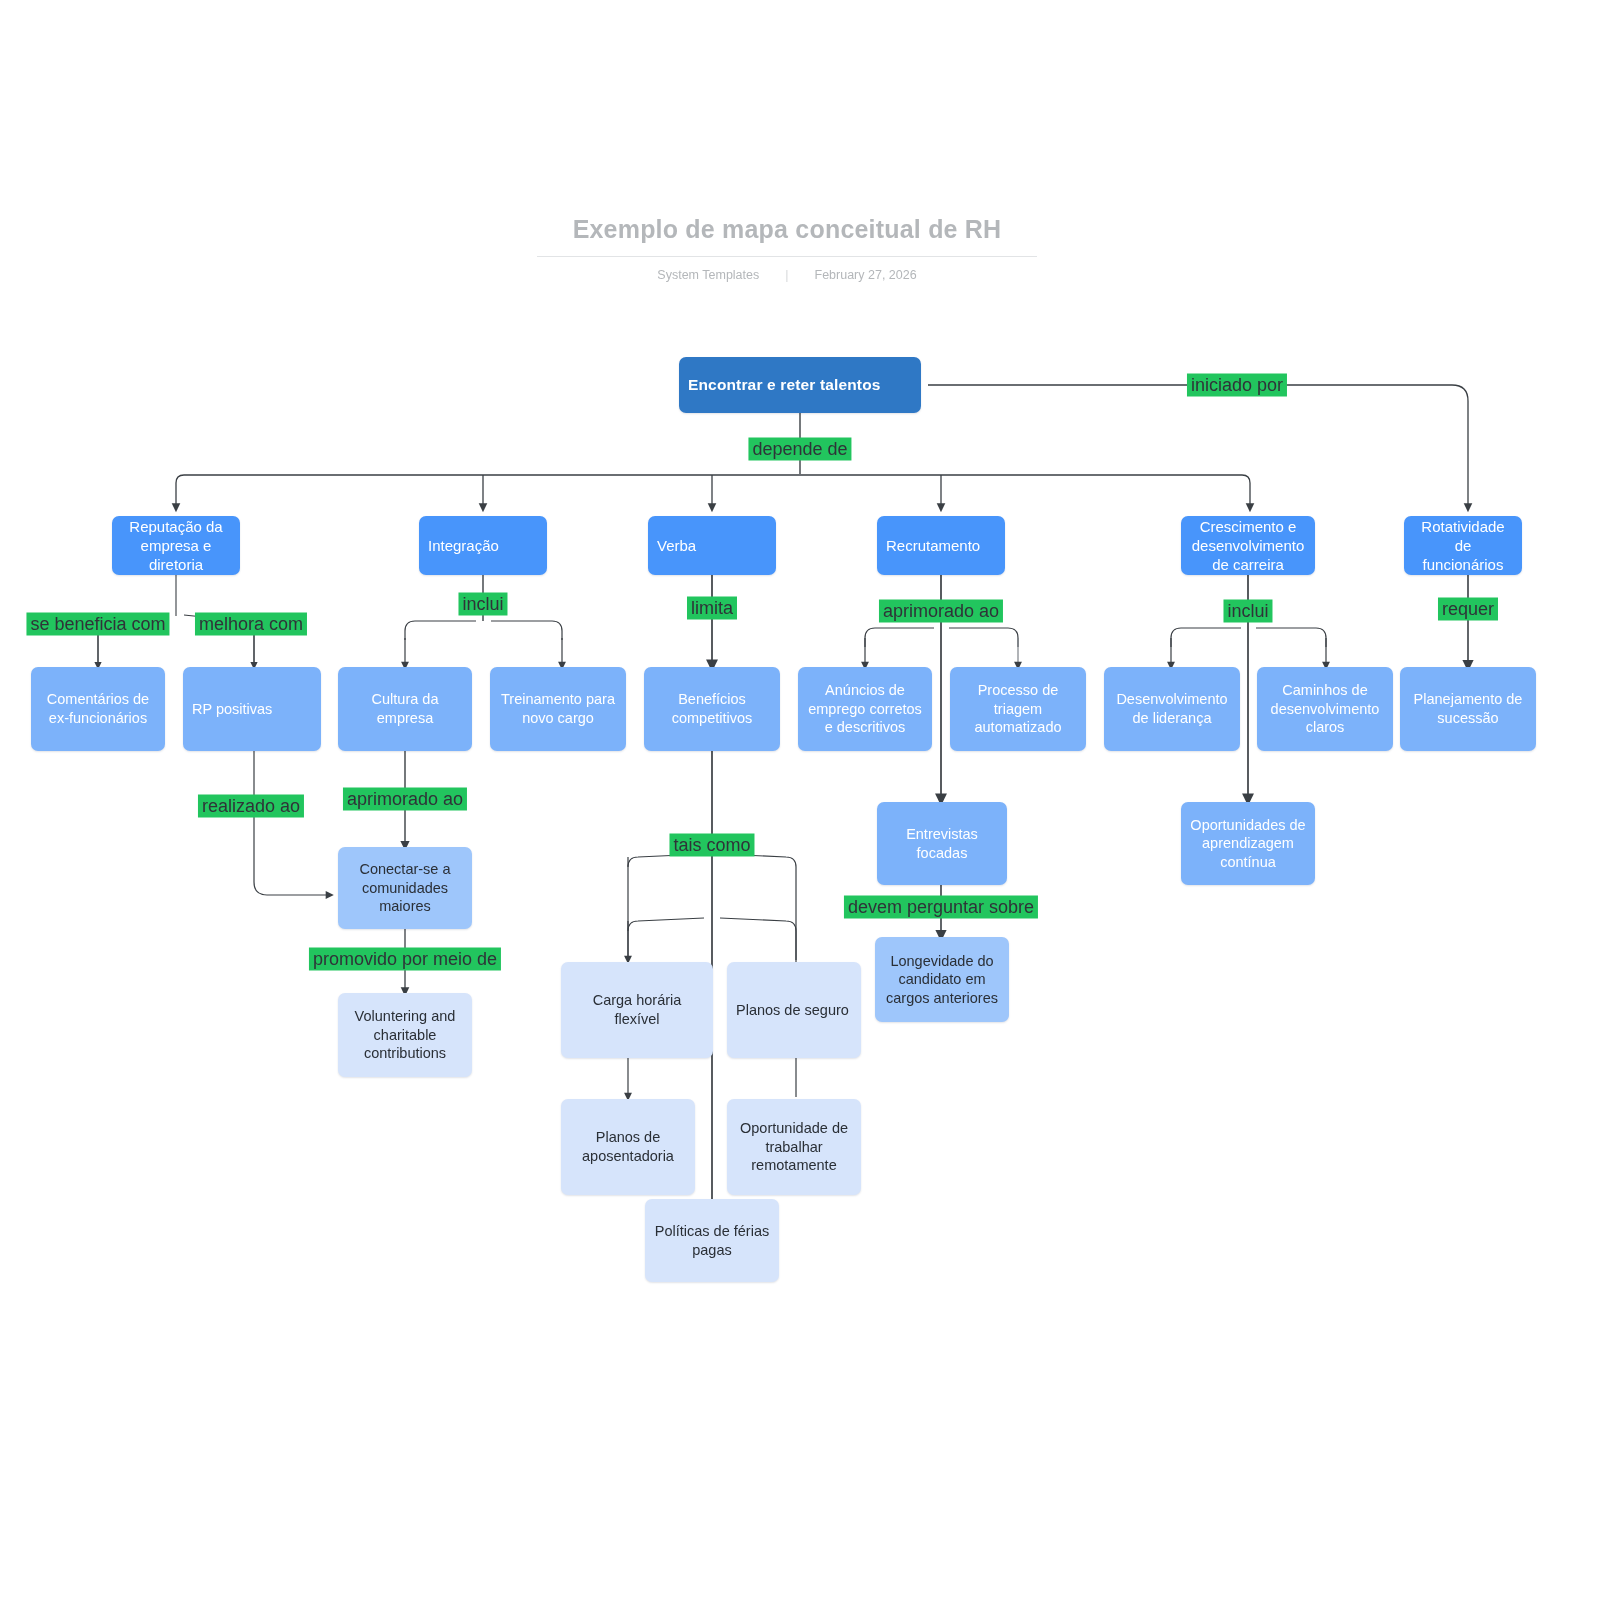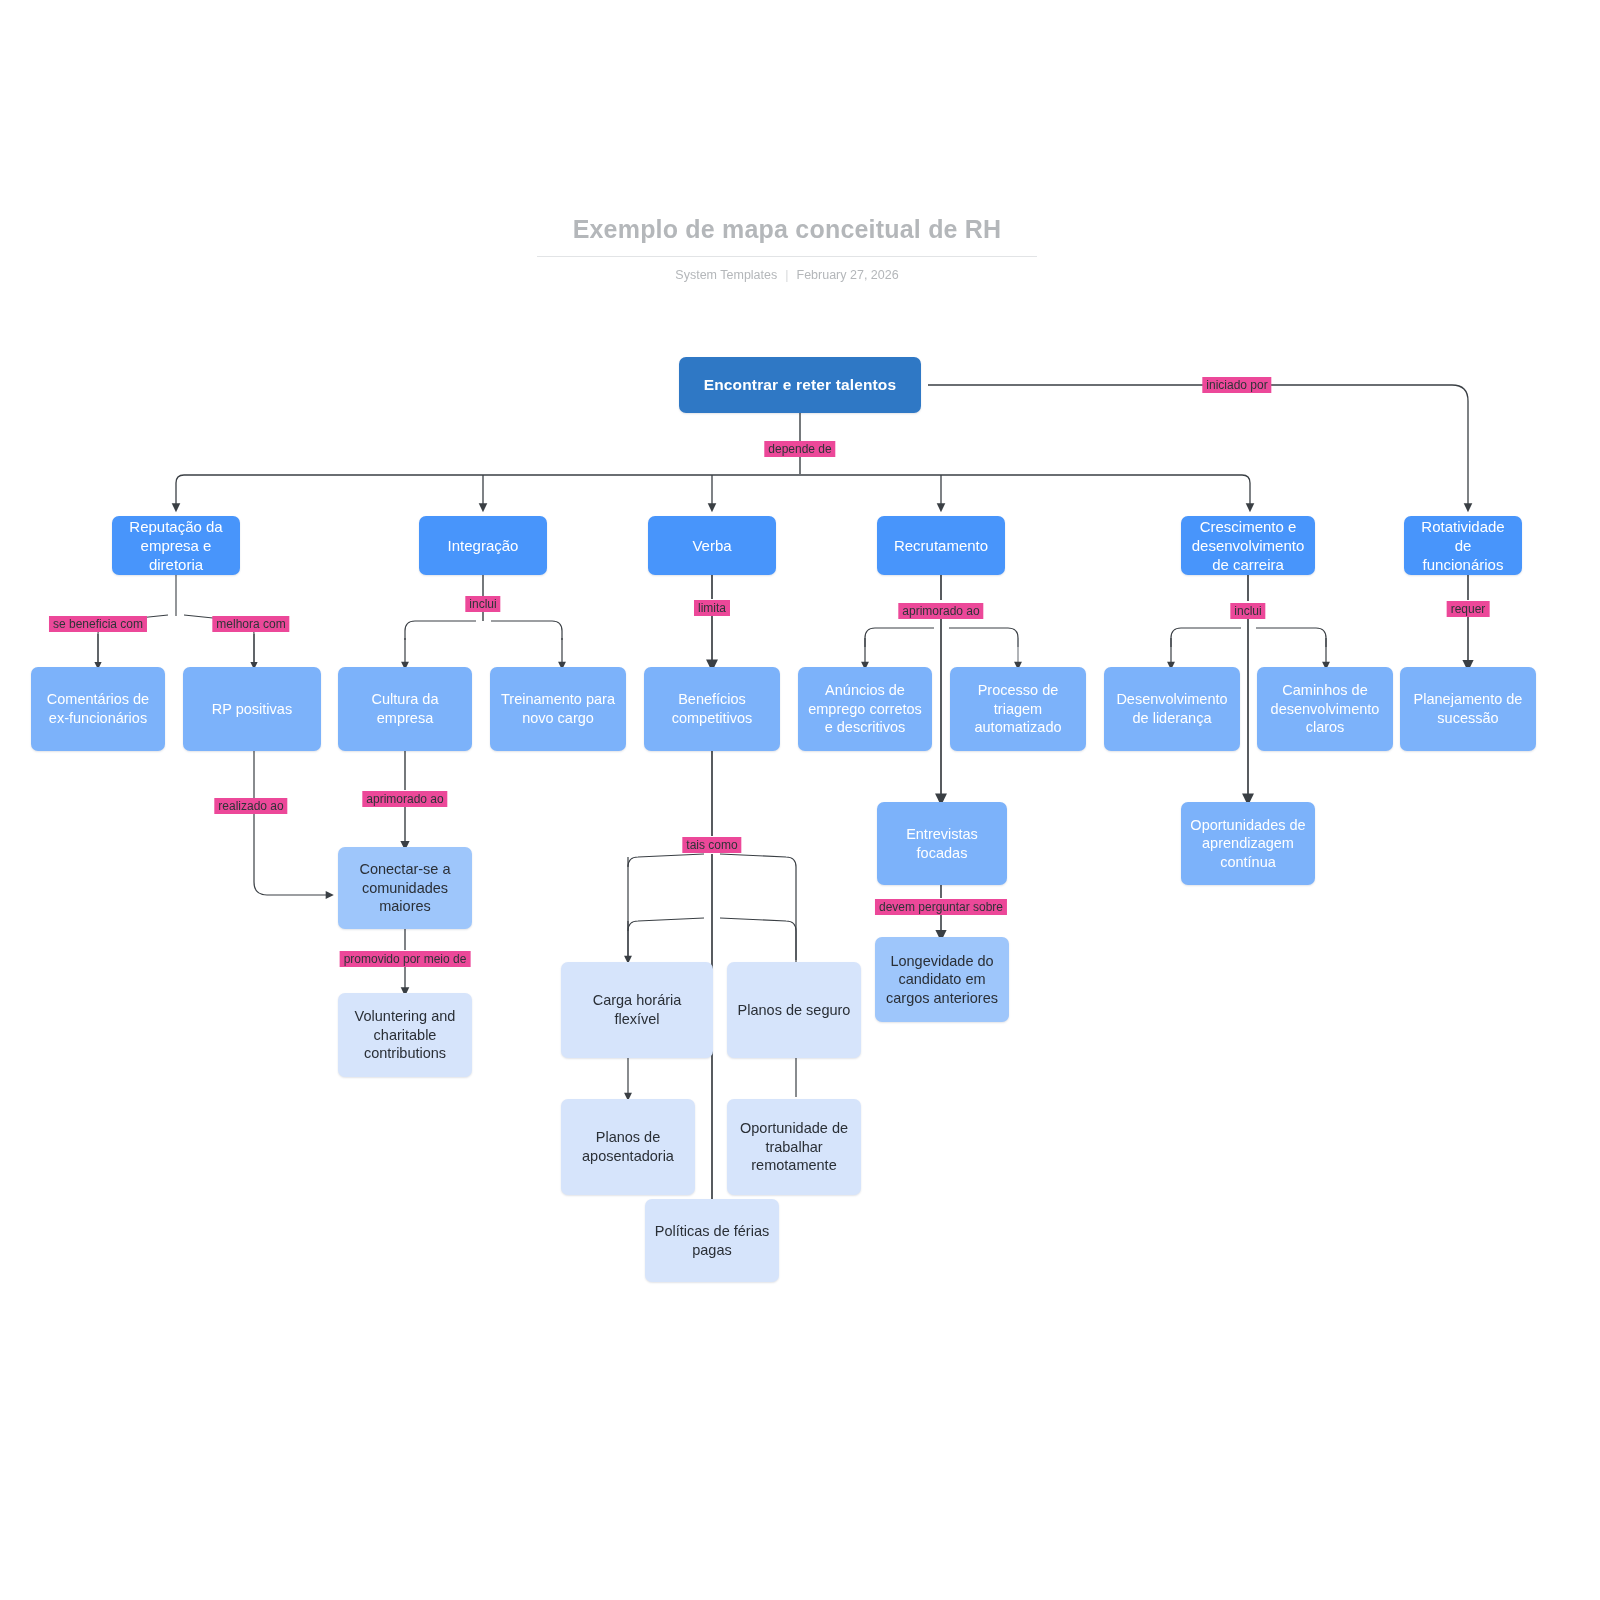--- a/index.html
+++ b/index.html
@@ -30,57 +30,57 @@
     border-bottom: 1px solid #e2e4e6;
     white-space: nowrap;
   }
   .doc-sub {
     margin-top: 11px;
     font-size: 12.5px;
     color: #b4b7ba;
     display: flex;
     justify-content: center;
     align-items: center;
-    gap: 8px;
+    gap: 26px;
     white-space: nowrap;
   }
   .doc-sub .bar { color: #d8dadc; }
 
   
   #edges {
     position: absolute; left: 0; top: 0;
     width: 1600px; height: 1600px;
     pointer-events: none;
   }
   
   .node {
     position: absolute;
     border-radius: 7px;
     display: flex;
     align-items: center;
-    justify-content: center;
+    justify-content: flex-start;
     text-align: center;
     line-height: 1.28;
     padding: 12px 9px;
     box-shadow: 0 1px 2px rgba(20,40,70,.13);
     z-index: 3;
   }
   .node span { display: block; }
   .lvl0 { background: #2f78c5; color: #ffffff; font-weight: bold; font-size: 15.5px; letter-spacing: .15px; }
   .lvl1 { background: #4895fb; color: #ffffff; font-size: 15px; }
   .lvl2 { background: #7cb2fa; color: #ffffff; font-size: 14.5px; }
   .lvl2d { background: #9ec6fb; color: #2a2f36; font-size: 14.5px; }
   .lvl3 { background: #d6e4fb; color: #2a2f36; font-size: 14.5px; }
 
   
   .elabel {
     position: absolute;
-    font-size: 12px;
+    font-size: 18px;
     color: #2f3338;
-    background: #ec4899;
+    background: #22c55e;
     padding: 1px 4px;
     white-space: nowrap;
     transform: translate(-50%, -50%);
     z-index: 4;
   }
 </style>
 </head>
 <body>
 
 <div id="canvas">

